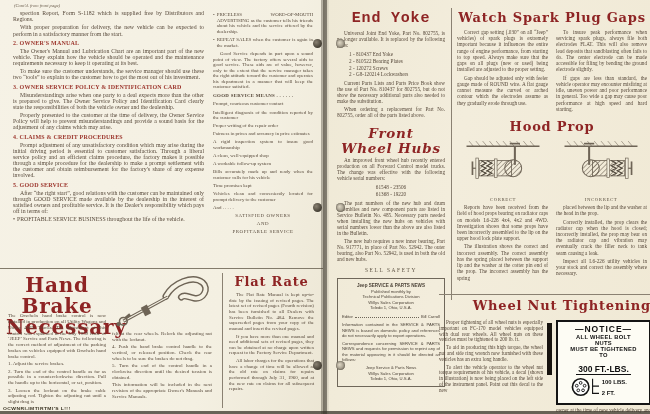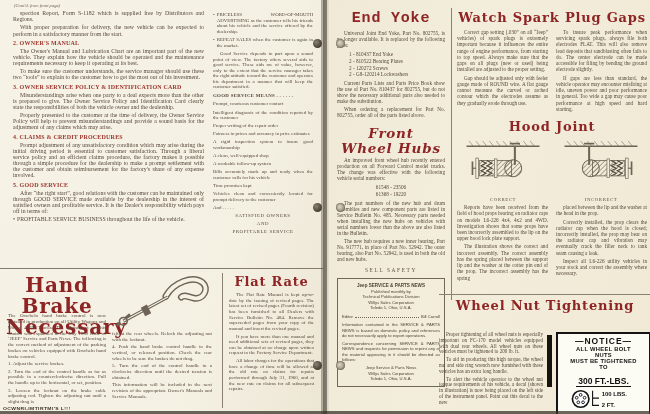--- a/index.html
+++ b/index.html
@@ -66,21 +66,21 @@
   .rp-main{position:absolute;left:130px;top:6px;width:190px;height:290px;overflow:hidden;}
   .spark-title{font-size:13px;margin:4px 0 4px;}
   .twocol{display:flex;gap:8px;}
   .twocol .col{width:91px;font-size:5.2px;line-height:1.2;}
   .hood-title{font-size:13px;margin:5px 0 2px;}
   .figs{display:flex;gap:10px;justify-content:center;margin:1px 0 2px;}
   .fig{text-align:center;}
   .fig-label{font-size:4.8px;letter-spacing:.6px;color:#5c5142;margin-top:1px;}
 
   .wheelnut{position:absolute;left:112px;top:294px;width:212px;border-top:1px solid #8a8172;padding-top:2px;}
-  .wn-title{font-size:13px;margin:1px 0 19px;}
+  .wn-title{font-size:13px;margin:1px 0 7px;text-align:right;}
   .wn-row{display:flex;gap:4px;}
   .wn-c1{width:106px;font-size:5.1px;line-height:1.14;}
   .panel-bar{flex:0 0 5px;height:52px;background:#17130e;margin-top:3px;}
   .wn-c2{width:95px;}
   .decal{border:2px solid #141414;background:#fdfcf4;padding:2px 9px 1px;text-align:center;font-family:"Liberation Sans",sans-serif;color:#111;}
   .decal-notice{font-weight:bold;font-size:8.5px;letter-spacing:1px;}
   .decal-l1,.decal-l2{font-weight:bold;font-size:5.8px;letter-spacing:.3px;}
   .decal-l3{font-weight:bold;font-size:8.5px;display:inline-block;border-bottom:1.5px solid #111;padding:0 2px;}
   .wn-c2 .par{font-size:5.1px;line-height:1.14;margin-top:3px;text-indent:0;}
 </style>
@@ -256,21 +256,21 @@
         <div class="col">
             <p class="par">Correct gap setting (.030” on all “Jeep” vehicles) of spark plugs is extremely important because it influences the entire range of engine performance, from starting to top speed. Always make sure that the gaps on all plugs (new or used) being installed are adjusted to the proper setting.</p>
             <p class="par">Gap should be adjusted only with feeler gauge made of ROUND wire. A flat gauge cannot measure the curved or arched contour which the electrodes assume as they gradually erode through use.</p>
           </div>
         <div class="col">
             <p class="par">To insure peak performance when servicing spark plugs, always file both electrodes FLAT. This will also remove lead deposits that sandblasting often fails to do. The center electrode can be made accessible for filing by bending the ground electrode slightly.</p>
             <p class="par">If gaps are less than standard, the vehicle operator may encounter misfiring at idle, uneven power and poor performance in general. Too wide a gap may cause poor performance at high speed and hard starting.</p>
           </div>
       </div>
 
-      <div class="hood-title display-h">Hood Joint</div>
+      <div class="hood-title display-h">Hood Prop</div>
       <div class="figs">
         <div class="fig">
           <svg width="88" height="56" viewBox="0 0 92 66">
             <defs>
                 <pattern id="hpA" width="4" height="4" patternUnits="userSpaceOnUse" patternTransform="rotate(45)">
                   <line x1="0" y1="0" x2="0" y2="4" stroke="#7b7163" stroke-width="1.4"></line>
                 </pattern>
               </defs>
             <path d="M6 6 L11 12 M14 6 L19 12 M22 6 L27 12 M30 6 L35 12 M38 6 L43 12 M46 6 L51 12 M54 6 L59 12 M62 6 L67 12 M70 6 L75 12 M78 6 L83 12" stroke="#8a8070" stroke-width=".8"></path>
             <line x1="3" y1="12" x2="89" y2="12" stroke="#6e6456" stroke-width="1.8"></line>

